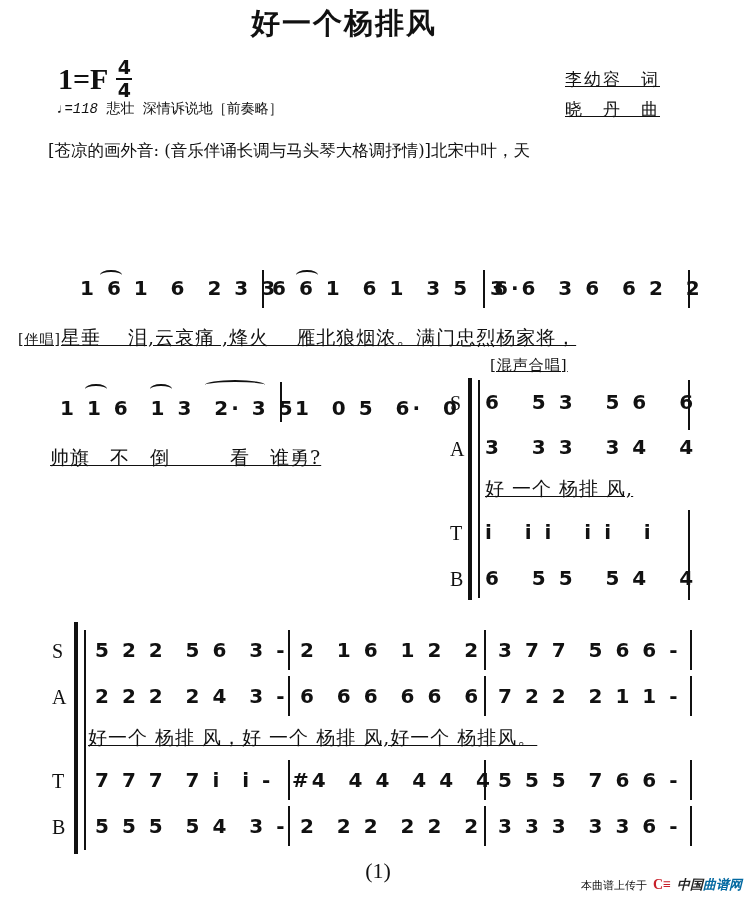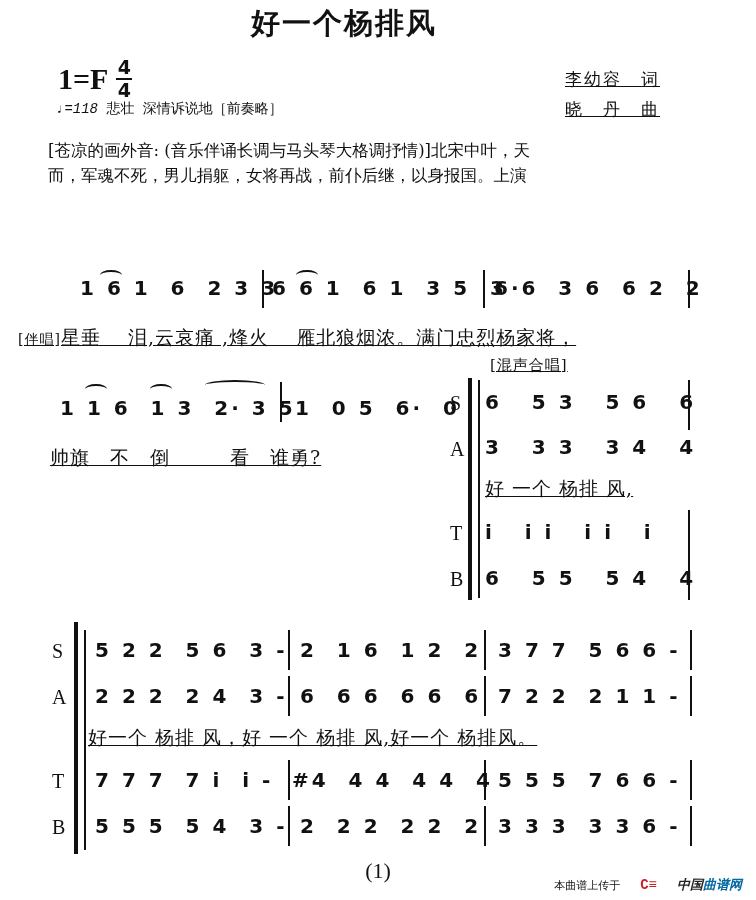--- a/index.html
+++ b/index.html
@@ -13,21 +13,21 @@
     .tempo .bpm { font-style: italic; }
     .credit { left: 565px; font-size: 17px; letter-spacing: 2px; font-family: "DejaVu Serif", serif; text-decoration: underline; }
     .narr { left: 48px; width: 660px; top: 138px; font-size: 16.5px; line-height: 25px; font-family: "DejaVu Serif", serif; }
     .barline { position: absolute; width: 2px; background: #111; }
     .lyr { position: absolute; font-size: 19px; font-family: "DejaVu Serif", serif; letter-spacing: 1px; white-space: pre; text-decoration: underline; }
     .vlabel { position: absolute; font-family: "Liberation Serif", serif; font-size: 20px; }
     .bracket { position: absolute; border-left: 4px solid #111; }
     .seq { position: absolute; font-family: "DejaVu Sans", sans-serif; font-weight: bold; font-size: 20px; white-space: pre; letter-spacing: 3px; }
     .slur { position: absolute; border-top: 2px solid #111; border-radius: 50% 50% 0 0; height: 8px; }
     .page-num { left: 0; width: 756px; top: 858px; text-align: center; font-family: "Liberation Serif", serif; font-size: 22px; }
-    .footer { right: 14px; top: 876px; font-family: Liberation Mono, monospace; font-size: 11px; display: flex; align-items: center; gap: 20px; justify-content: space-between; }
+    .footer { right: 14px; top: 876px; font-family: Liberation Serif, serif; font-size: 11px; display: flex; align-items: center; gap: 6px; justify-content: space-between; }
     .footer .brand { font-weight: bold; font-style: italic; font-size: 13px; }
     .footer .brand .red { color: #0369a1; }
     .footer .brand .dark { color: #222; }
     .logo-c { color: #c8202a; font-weight: bold; font-size: 14px; }
   </style>
 </head>
 <body>
 
 <div class="abs title">好一个杨排风</div>
 
@@ -43,21 +43,20 @@
 <div class="abs tempo">
   <span class="bpm">♩=118</span>
   <span>悲壮 深情诉说地［前奏略］</span>
 </div>
 
 <div class="abs credit" style="top:68px">李幼容　词</div>
 <div class="abs credit" style="top:98px">晓　丹　曲</div>
 
 <div class="abs narr">
   <div>[苍凉的画外音: (音乐伴诵长调与马头琴大格调抒情)]北宋中叶，天</div>
-  <div>而，军魂不死，男儿捐躯，女将再战，前仆后继，以身报国。上演</div>
 </div>
 
 <div class="seq" style="left:80px;top:276px;">1 6 1  6  2 3 3</div>
 <div class="barline" style="left:262px;top:270px;height:38px;"></div>
 <div class="seq" style="left:272px;top:276px;">6 6 1  6 1  3 5  3</div>
 <div class="barline" style="left:483px;top:270px;height:38px;"></div>
 <div class="seq" style="left:494px;top:276px;">6·6  3 6  6 2  2</div>
 <div class="barline" style="left:688px;top:270px;height:38px;"></div>
 <div class="slur" style="left:100px;top:270px;width:22px;"></div>
 <div class="slur" style="left:296px;top:270px;width:22px;"></div>

